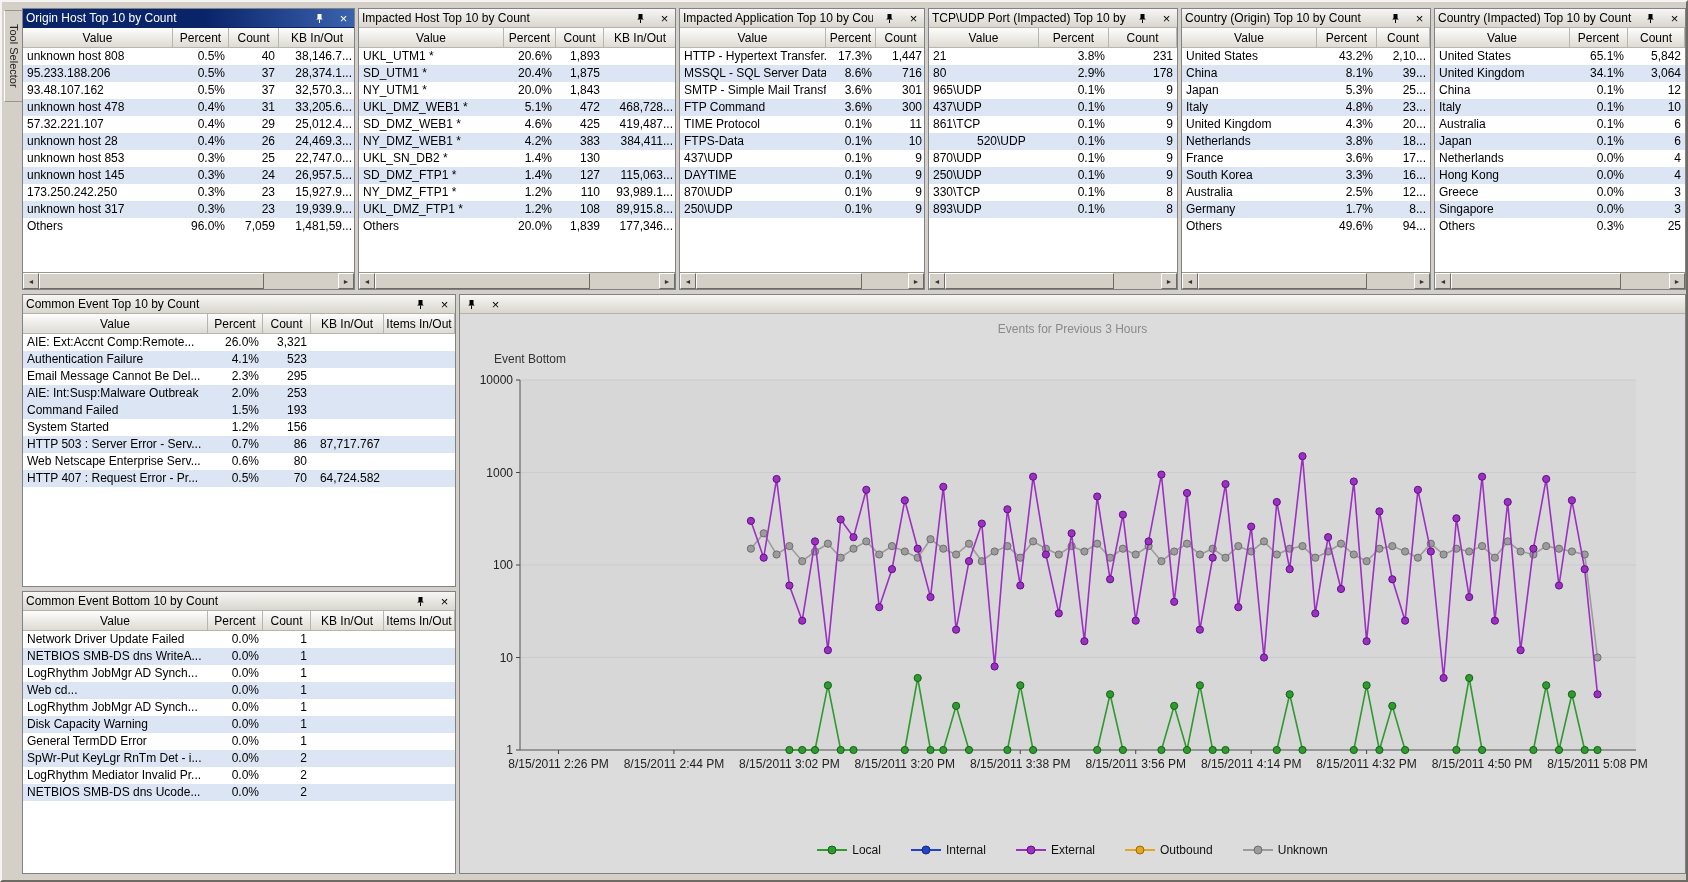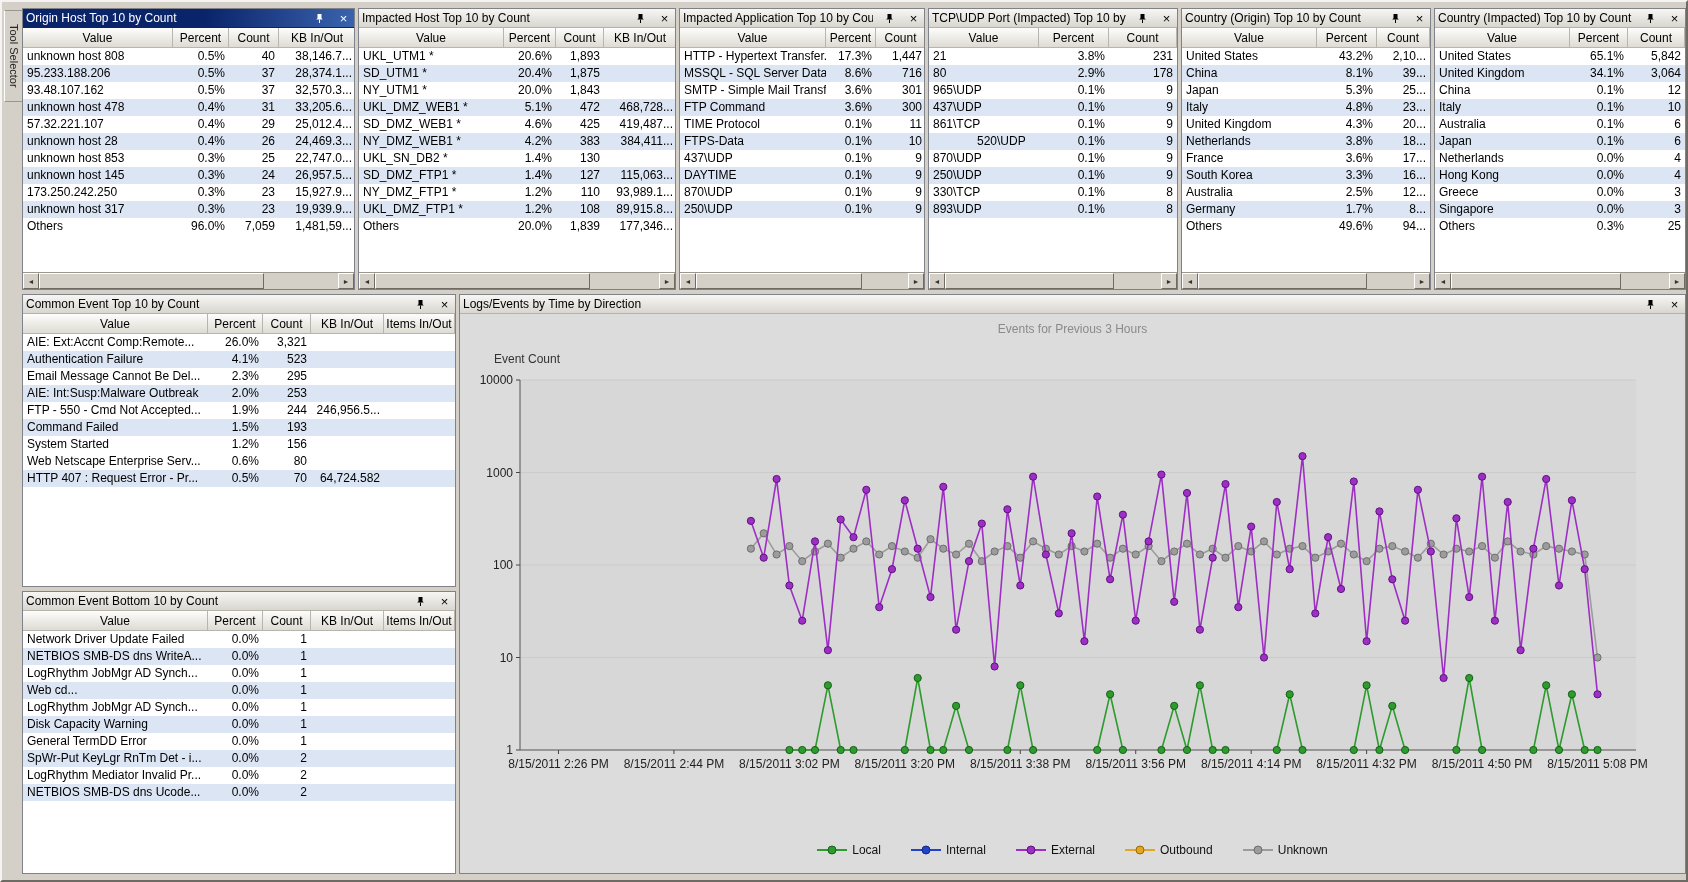--- a/index.html
+++ b/index.html
@@ -610,39 +610,39 @@
                   <div class="cell num" style="width: 73px;"></div>
                   <div class="cell num" style="width: 71px;"></div>
                 </div>
                 <div class="grid-row alt">
                   <div class="cell" style="width: 185px;">AIE: Int:Susp:Malware Outbreak</div>
                   <div class="cell num" style="width: 55px;">2.0%</div>
                   <div class="cell num" style="width: 48px;">253</div>
                   <div class="cell num" style="width: 73px;"></div>
                   <div class="cell num" style="width: 71px;"></div>
                 </div>
-                <div class="grid-row">
-                  <div class="cell" style="width: 185px;">FTP - 550 - Cmd Not Accepted...</div>
-                  <div class="cell num" style="width: 55px;">1.9%</div>
-                  <div class="cell num" style="width: 48px;">244</div>
-                  <div class="cell num" style="width: 73px;">246,956.5...</div>
-                  <div class="cell num" style="width: 71px;"></div>
-                </div>
                 <div class="grid-row alt">
                   <div class="cell" style="width: 185px;">Command Failed</div>
                   <div class="cell num" style="width: 55px;">1.5%</div>
                   <div class="cell num" style="width: 48px;">193</div>
                   <div class="cell num" style="width: 73px;"></div>
                   <div class="cell num" style="width: 71px;"></div>
                 </div>
                 <div class="grid-row">
                   <div class="cell" style="width: 185px;">System Started</div>
                   <div class="cell num" style="width: 55px;">1.2%</div>
                   <div class="cell num" style="width: 48px;">156</div>
                   <div class="cell num" style="width: 73px;"></div>
+                  <div class="cell num" style="width: 71px;"></div>
+                </div>
+                <div class="grid-row alt">
+                  <div class="cell" style="width: 185px;">HTTP 503 : Server Error - Serv...</div>
+                  <div class="cell num" style="width: 55px;">0.7%</div>
+                  <div class="cell num" style="width: 48px;">86</div>
+                  <div class="cell num" style="width: 73px;">87,717.767</div>
                   <div class="cell num" style="width: 71px;"></div>
                 </div>
                 <div class="grid-row">
                   <div class="cell" style="width: 185px;">Web Netscape Enterprise Serv...</div>
                   <div class="cell num" style="width: 55px;">0.6%</div>
                   <div class="cell num" style="width: 48px;">80</div>
                   <div class="cell num" style="width: 73px;"></div>
                   <div class="cell num" style="width: 71px;"></div>
                 </div>
                 <div class="grid-row alt">
@@ -746,32 +746,31 @@
                   <div class="cell num" style="width: 73px;"></div>
                   <div class="cell num" style="width: 71px;"></div>
                 </div>
               </div>
             </div>
         </div>
       </div>
 
       <div class="panel chart-panel">
         <div class="titlebar">
-          <span class="titlebar-text">Logs/Events by Time by Direction</span>
           <span class="tb-btn">
               <svg width="11" height="11" viewBox="0 0 11 11">
                 <path d="M3.5 1 h4 v4.2 l1.3 1.3 H2.2 L3.5 5.2 Z" fill="currentColor"></path>
                 <rect x="5" y="6.5" width="1" height="3.5" fill="currentColor"></rect>
               </svg>
             </span>
           <span class="tb-btn close-glyph">×</span>
         </div>
         <div class="chart-area">
           <div class="chart-title">Events for Previous 3 Hours</div>
-          <div class="chart-ylabel">Event Count</div>
+          <div class="chart-ylabel">Event Bottom</div>
           <svg width="1210" height="424" style="position:absolute;left:6px;top:56px;">
               <rect x="54" y="10" width="1116" height="370" fill="#d7d7d7"></rect>
               <line x1="54" y1="287.5" x2="1170" y2="287.5" stroke="#cbcbcb"></line>
               <line x1="54" y1="195" x2="1170" y2="195" stroke="#cbcbcb"></line>
               <line x1="54" y1="102.5" x2="1170" y2="102.5" stroke="#cbcbcb"></line>
               <line x1="54" y1="10" x2="1170" y2="10" stroke="#cbcbcb"></line>
               <line x1="50" y1="380" x2="54" y2="380" stroke="#444"></line>
               <text x="47" y="384" text-anchor="end" fill="#222" font-size="12">1</text>
               <line x1="50" y1="287.5" x2="54" y2="287.5" stroke="#444"></line>
               <text x="47" y="291.5" text-anchor="end" fill="#222" font-size="12">10</text>

